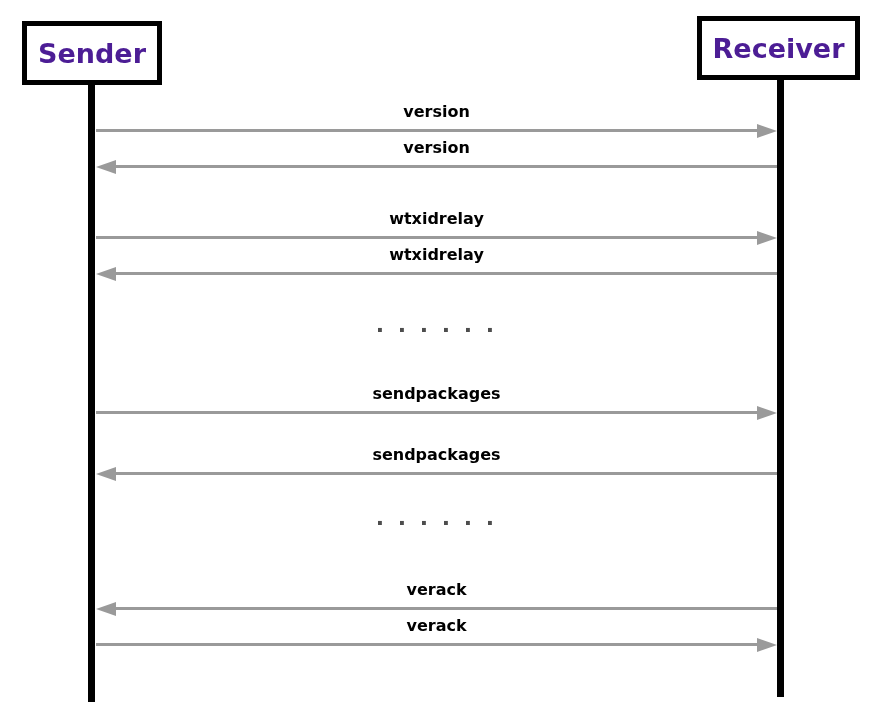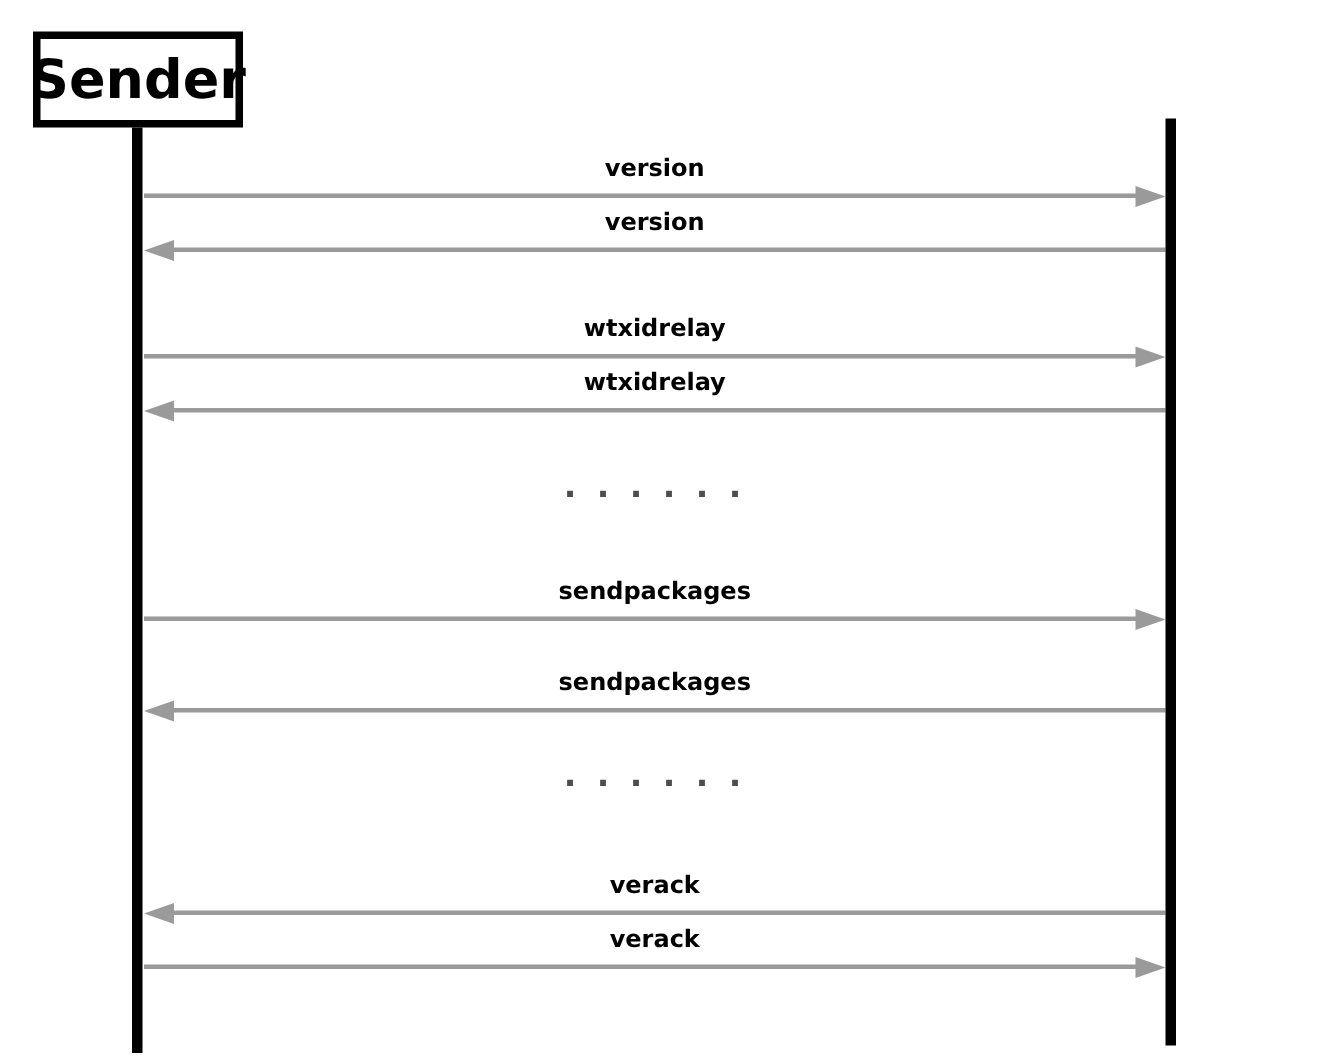--- a/index.html
+++ b/index.html
@@ -17,22 +17,22 @@
   }
   .actor {
     position: absolute;
     background: #ffffff;
     border: 5px solid #000000;
     box-sizing: border-box;
     display: flex;
     align-items: center;
     justify-content: center;
     font-weight: bold;
-    font-size: 36px;
-    color: #000000;
+    font-size: 27px;
+    color: #4c1d95;
     z-index: 3;
   }
   .actor-sender   { left: 22px;  top: 21px; width: 140px; height: 64px; }
   .actor-receiver { left: 697px; top: 16px; width: 163px; height: 64px; }
   .lifeline {
     position: absolute;
     width: 7px;
     background: #000000;
     z-index: 2;
   }
@@ -102,20 +102,23 @@
   .m8  { top: 614px; }
 </style>
 </head>
 <body>
 
 <div class="canvas">
 
   <div class="actor actor-sender">
     <span>Sender</span>
   </div>
+  <div class="actor actor-receiver">
+    <span>Receiver</span>
+  </div>
 
   <div class="lifeline lifeline-sender"></div>
   <div class="lifeline lifeline-receiver"></div>
 
   <div class="msg m1">
     <div class="label">version</div>
     <div class="arrow dir-right">
       <div class="line"></div>
       <div class="head"></div>
     </div>

